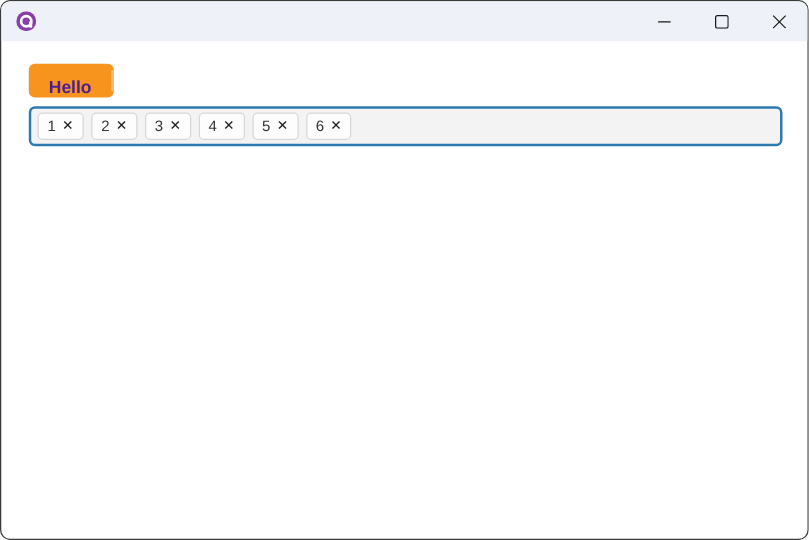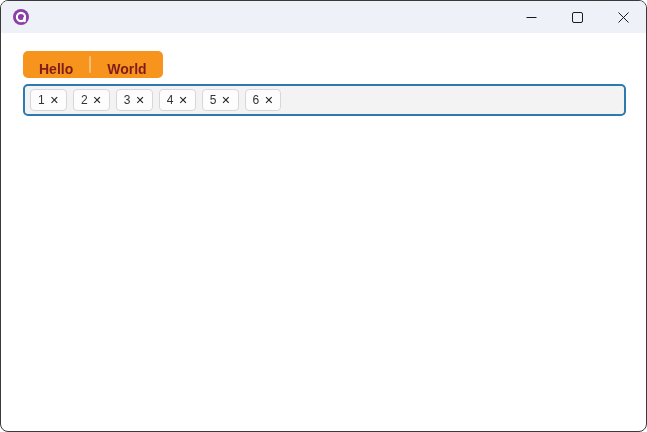--- a/index.html
+++ b/index.html
@@ -52,21 +52,21 @@
     display: inline-flex;
     align-items: stretch;
     height: 27px;
     background: #f7941e;
     border-radius: 5px;
     overflow: hidden;
   }
   .orange-btn {
     border: none;
     background: transparent;
-    color: #7f1d1d;
+    color: #4c1d95;
     font-family: "Liberation Sans", sans-serif;
     font-size: 14px;
     font-weight: 700;
     padding: 0 16px;
     height: 36px;
     display: flex; align-items: center; justify-content: center;
     cursor: default;
   }
   .btn-divider {
     width: 2px;
@@ -138,21 +138,20 @@
         <line x1="10.5" y1="0.5" x2="0.5" y2="10.5" stroke="#1a1a1a" stroke-width="1"></line>
       </svg>
     </button>
   </div>
 
   <div class="content">
 
     <div class="button-group">
       <button class="orange-btn">Hello</button>
       <div class="btn-divider"></div>
-      <button class="orange-btn">World</button>
     </div>
 
     <div class="tags-field">
       <div class="chip">
         <span class="chip-label">1</span>
         <span class="chip-remove">✕</span>
       </div>
       <div class="chip">
         <span class="chip-label">2</span>
         <span class="chip-remove">✕</span>

